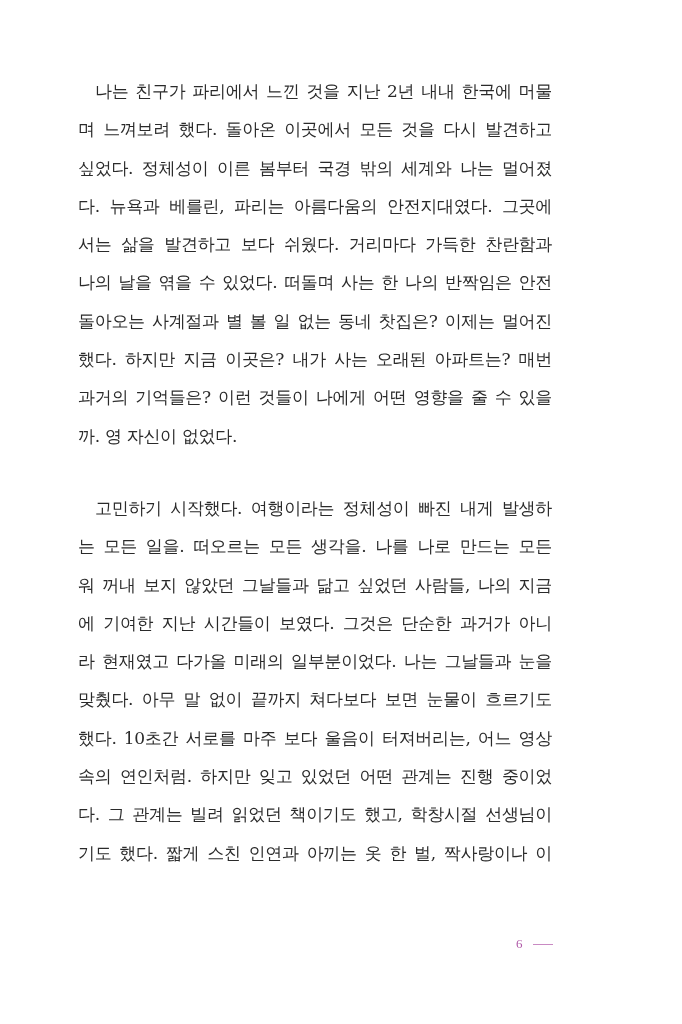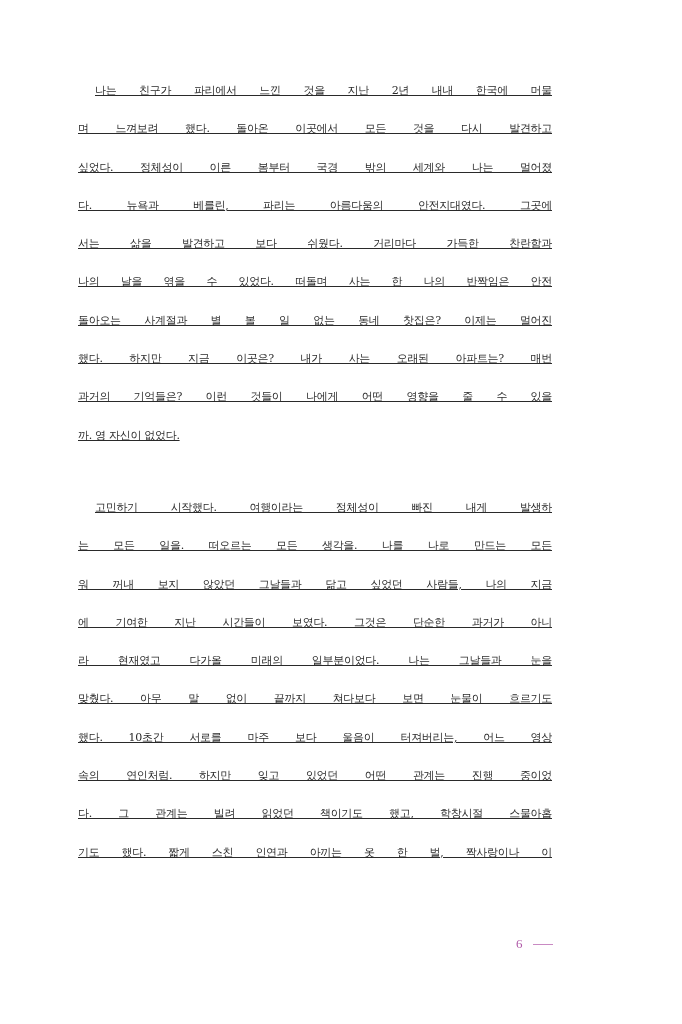--- a/index.html
+++ b/index.html
@@ -21,26 +21,25 @@
     top: 72px;
     width: 474px;
   }
   .paragraph {
     margin: 0;
   }
   .line {
     display: block;
     height: 38.3px;
     line-height: 38.3px;
-    font-size: 11px;
+    font-size: 17px;
     white-space: nowrap;
     text-align: justify;
     text-align-last: justify;
     letter-spacing: -0.3px;
-    text-decoration: underline;
   }
   .line.last {
     text-align-last: left;
   }
   .line.indent {
     padding-left: 17px;
   }
   .para-gap {
     height: 34px;
   }
@@ -84,21 +83,21 @@
 
   <div class="paragraph">
     <span class="line indent">고민하기 시작했다. 여행이라는 정체성이 빠진 내게 발생하</span>
     <span class="line">는 모든 일을. 떠오르는 모든 생각을. 나를 나로 만드는 모든</span>
     <span class="line">워 꺼내 보지 않았던 그날들과 닮고 싶었던 사람들, 나의 지금</span>
     <span class="line">에 기여한 지난 시간들이 보였다. 그것은 단순한 과거가 아니</span>
     <span class="line">라 현재였고 다가올 미래의 일부분이었다. 나는 그날들과 눈을</span>
     <span class="line">맞췄다. 아무 말 없이 끝까지 쳐다보다 보면 눈물이 흐르기도</span>
     <span class="line">했다. 10초간 서로를 마주 보다 울음이 터져버리는, 어느 영상</span>
     <span class="line">속의 연인처럼. 하지만 잊고 있었던 어떤 관계는 진행 중이었</span>
-    <span class="line">다. 그 관계는 빌려 읽었던 책이기도 했고, 학창시절 스물아홉</span>
+    <span class="line">다. 그 관계는 빌려 읽었던 책이기도 했고, 학창시절 선생님이</span>
     <span class="line">기도 했다. 짧게 스친 인연과 아끼는 옷 한 벌, 짝사랑이나 이</span>
   </div>
 </div>
 
 <div class="footer">
   <span class="page-number">6</span>
   <span class="page-rule"></span>
 </div>
 
 </body></html>

